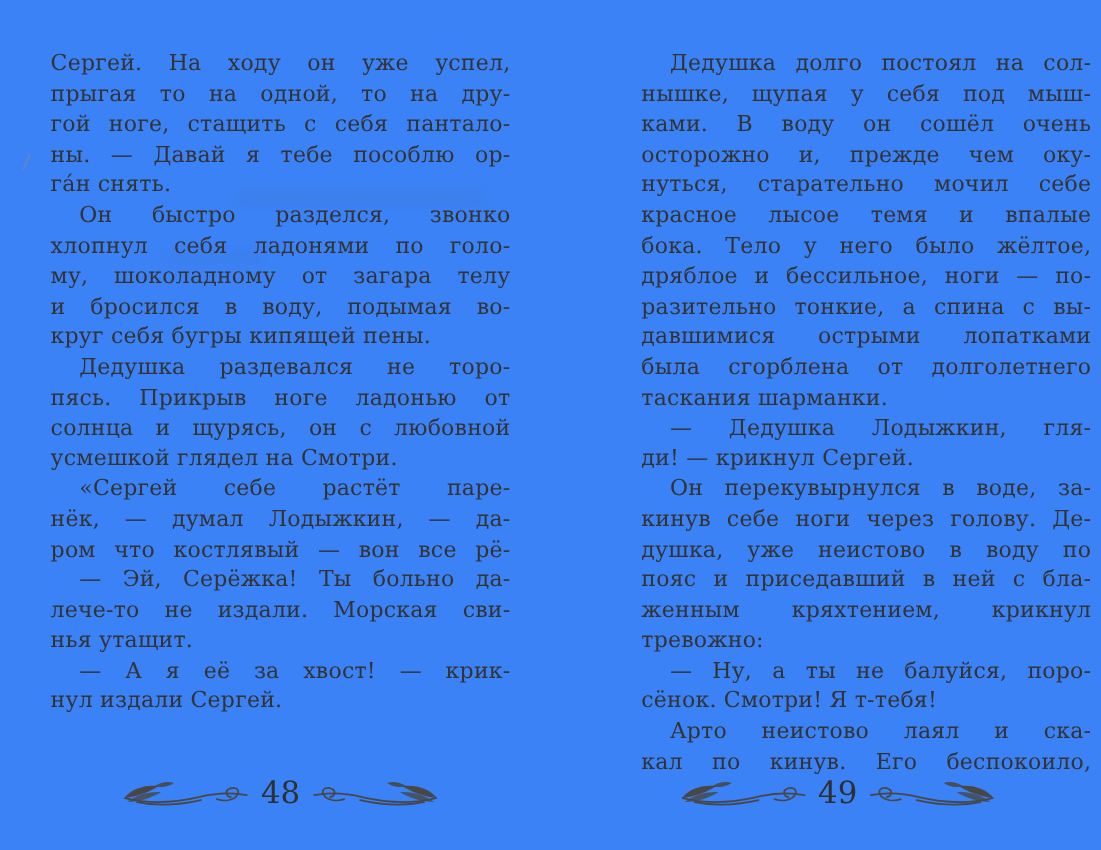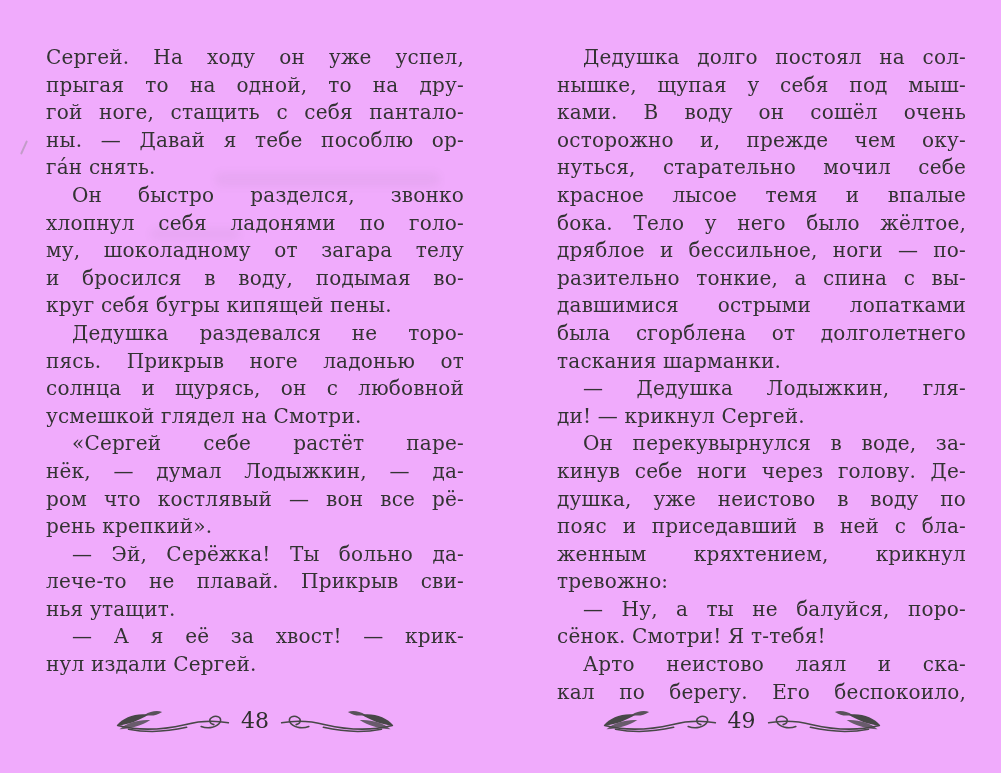--- a/index.html
+++ b/index.html
@@ -4,31 +4,31 @@
 <style>
   html, body {
     margin: 0;
     padding: 0;
     background: #ffffff;
   }
   .book {
     position: relative;
     width: 1001px;
     height: 773px;
-    background: #f0abfc;
+    background: #3b82f6;
     overflow: hidden;
     font-family: "DejaVu Serif", "Liberation Serif", serif;
     color: #333333;
   }
   .text-column {
     position: absolute;
     top: 44px;
   }
   .col-left  { left: 46px;  width: 418px; }
-  .col-right { left: 557px; width: 409px; }
+  .col-right { left: 583px; width: 409px; }
 
   .line {
     height: 27.6px;
     line-height: 27.6px;
     font-size: 20px;
     letter-spacing: 0.2px;
     text-align: justify;
     text-align-last: justify;
     -moz-text-align-last: justify;
     white-space: normal;
@@ -43,24 +43,24 @@
   .footer {
     position: absolute;
     top: 698px;
     height: 46px;
     display: flex;
     align-items: center;
     justify-content: center;
     gap: 7px;
   }
   .footer-left  { left: 46px;  width: 418px; }
-  .footer-right { left: 537px; width: 409px; }
+  .footer-right { left: 557px; width: 409px; }
 
   .page-number {
-    font-size: 22px;
+    font-size: 28px;
     color: #2f2f2f;
     line-height: 1;
     padding: 0 2px;
   }
   .flourish { width: 118px; height: 26px; display: block; }
   .flourish.mirrored { transform: scaleX(-1); }
 
   
   .scratch {
     position: absolute;
@@ -101,23 +101,22 @@
       <div class="line">му, шоколадному от загара телу</div>
       <div class="line">и бросился в воду, подымая во-</div>
       <div class="line last">круг себя бугры кипящей пены.</div>
       <div class="line indent">Дедушка раздевался не торо-</div>
       <div class="line">пясь. Прикрыв ноге ладонью от</div>
       <div class="line">солнца и щурясь, он с любовной</div>
       <div class="line last">усмешкой глядел на Смотри.</div>
       <div class="line indent">«Сергей себе растёт паре-</div>
       <div class="line">нёк, — думал Лодыжкин, — да-</div>
       <div class="line">ром что костлявый — вон все рё-</div>
-      <div class="line last">рень крепкий».</div>
       <div class="line indent">— Эй, Серёжка! Ты больно да-</div>
-      <div class="line">лече-то не плавай. Прикрыв сви-</div>
+      <div class="line">лече-то не издали. Морская сви-</div>
       <div class="line last">нья утащит.</div>
       <div class="line indent">— А я её за хвост! — крик-</div>
       <div class="line last">нул издали Сергей.</div>
     </div>
 
   <div class="text-column col-right">
       <div class="line indent">Дедушка долго постоял на сол-</div>
       <div class="line">нышке, щупая у себя под мыш-</div>
       <div class="line">ками. В воду он сошёл очень</div>
       <div class="line">осторожно и, прежде чем оку-</div>
@@ -133,21 +132,21 @@
       <div class="line last">ди! — крикнул Сергей.</div>
       <div class="line indent">Он перекувырнулся в воде, за-</div>
       <div class="line">кинув себе ноги через голову. Де-</div>
       <div class="line">душка, уже неистово в воду по</div>
       <div class="line">пояс и приседавший в ней с бла-</div>
       <div class="line">женным кряхтением, крикнул</div>
       <div class="line last">тревожно:</div>
       <div class="line indent">— Ну, а ты не балуйся, поро-</div>
       <div class="line last">сёнок. Смотри! Я т-тебя!</div>
       <div class="line indent">Арто неистово лаял и ска-</div>
-      <div class="line">кал по берегу. Его беспокоило,</div>
+      <div class="line">кал по кинув. Его беспокоило,</div>
     </div>
 
   <div class="footer footer-left">
     <svg class="flourish" viewBox="0 0 130 28" xmlns="http://www.w3.org/2000/svg">
       <g stroke="#474747" fill="none" stroke-width="1.7" stroke-linecap="round">
         <path d="M4,19 C28,25 52,24 78,18 C94,14 110,13 126,16"></path>
         <path d="M16,23 C36,27 58,26 80,21"></path>
         <path d="M96,20 C104,23 114,21 117,15 C119,10 113,7 108,10 C104,12 105,17 110,18"></path>
       </g>
       <g fill="#474747">

